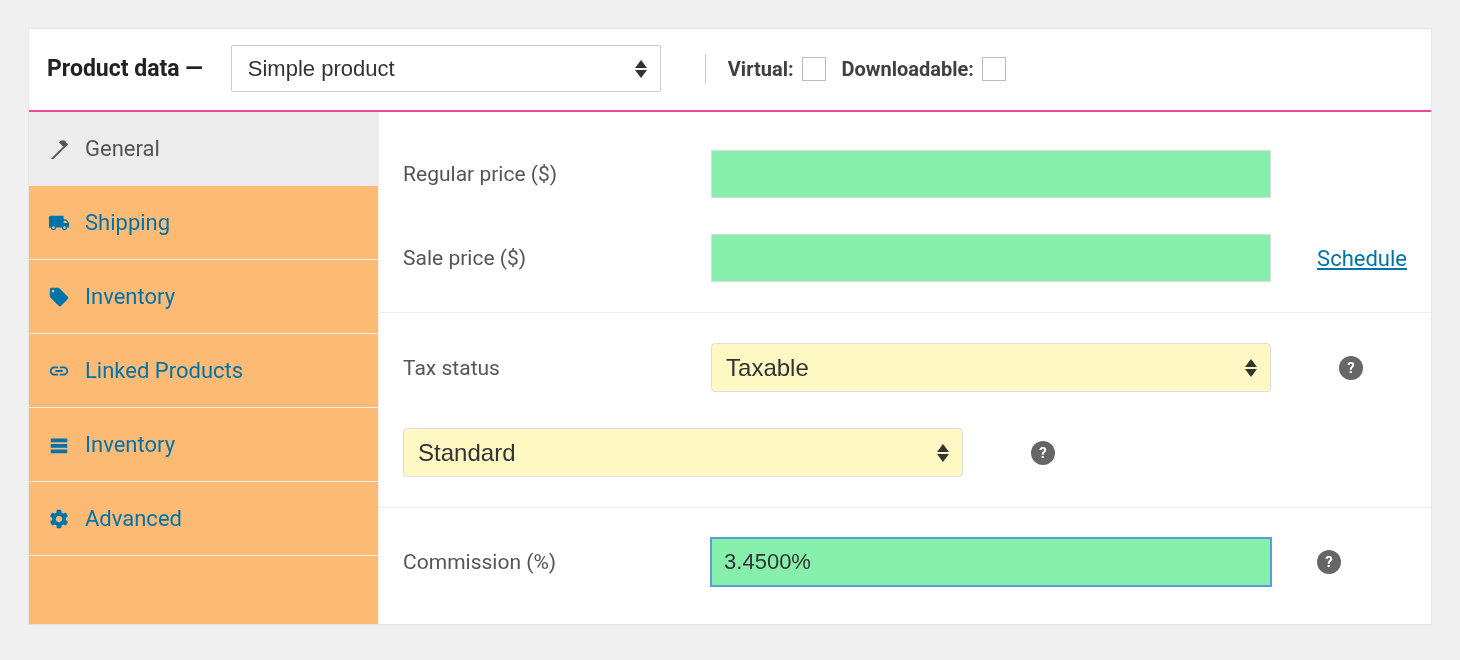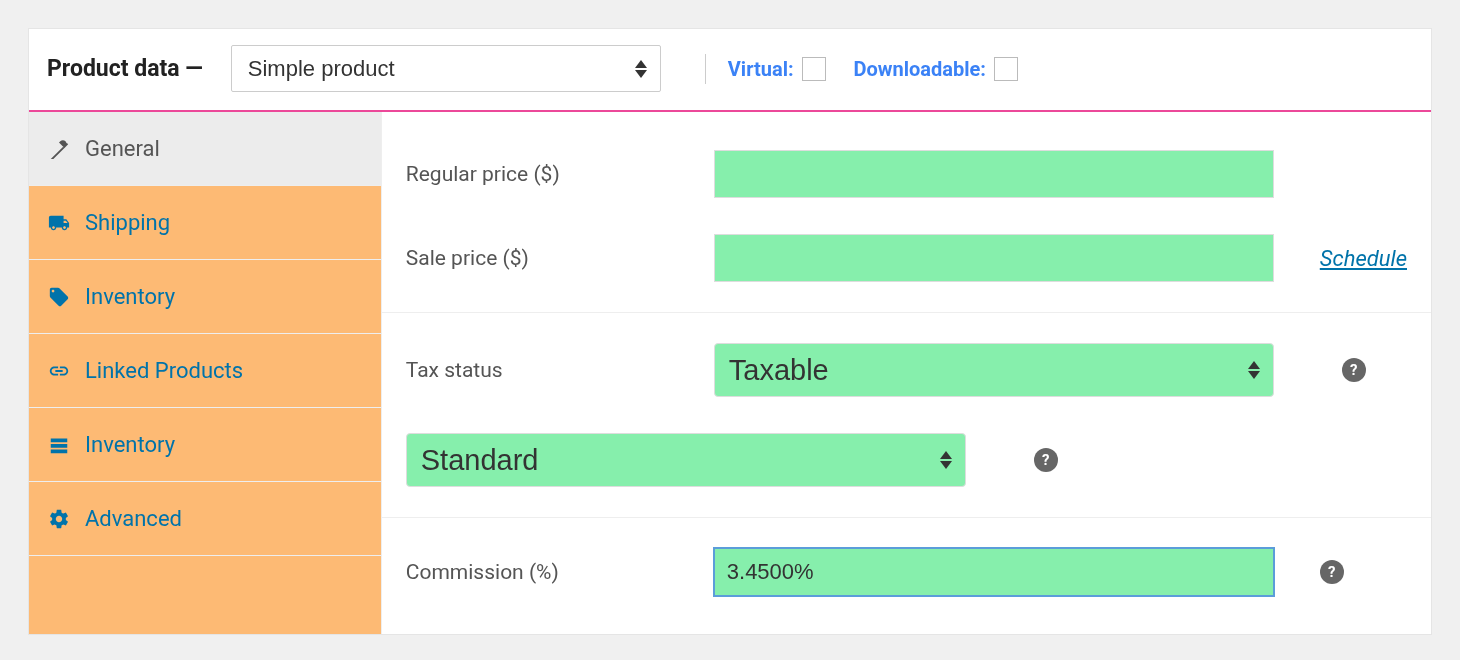--- a/index.html
+++ b/index.html
@@ -71,24 +71,24 @@
   }
   .vsep {
     width: 1px;
     height: 30px;
     background: #ccc;
     margin: 0 22px;
   }
   .check-label {
     font-size: 20px;
     font-weight: 700;
-    color: #3b82f6;
+    color: #404040;
     display: inline-flex;
     align-items: flex-start;
-    margin-right: 28px;
+    margin-right: 16px;
   }
   .check-label .box {
     display: inline-block;
     width: 24px;
     height: 24px;
     border: 1px solid #bbb;
     background: #fff;
     margin-left: 8px;
     cursor: pointer;
   }
@@ -163,25 +163,25 @@
     font-size: 22px;
     padding: 0 12px;
     color: #333;
   }
   .field-input input.focused {
     border: 1px solid #5b9dd9;
     box-shadow: 0 0 0 1px #5b9dd9;
   }
   .field-input .select-wrap select {
     min-width: 560px;
-    font-size: 29px;
+    font-size: 24px;
     padding: 10px 46px 10px 14px;
     border-radius: 4px;
     border: 1px solid #ddd;
-    background: #86efac;
+    background: #fef9c3;
   }
   .field-extra {
     margin-left: 18px;
     display: flex;
     align-items: center;
   }
   .helptip {
     width: 24px;
     height: 24px;
     border-radius: 50%;
@@ -189,21 +189,20 @@
     color: #fff;
     font-size: 15px;
     font-weight: 700;
     display: inline-flex;
     align-items: center;
     justify-content: center;
     cursor: help;
   }
   .schedule-link {
     color: #0073aa;
-    font-style: italic;
     text-decoration: underline;
     font-size: 22px;
     cursor: pointer;
   }
 </style>
 </head>
 <body>
 
 <div class="panel">
 

